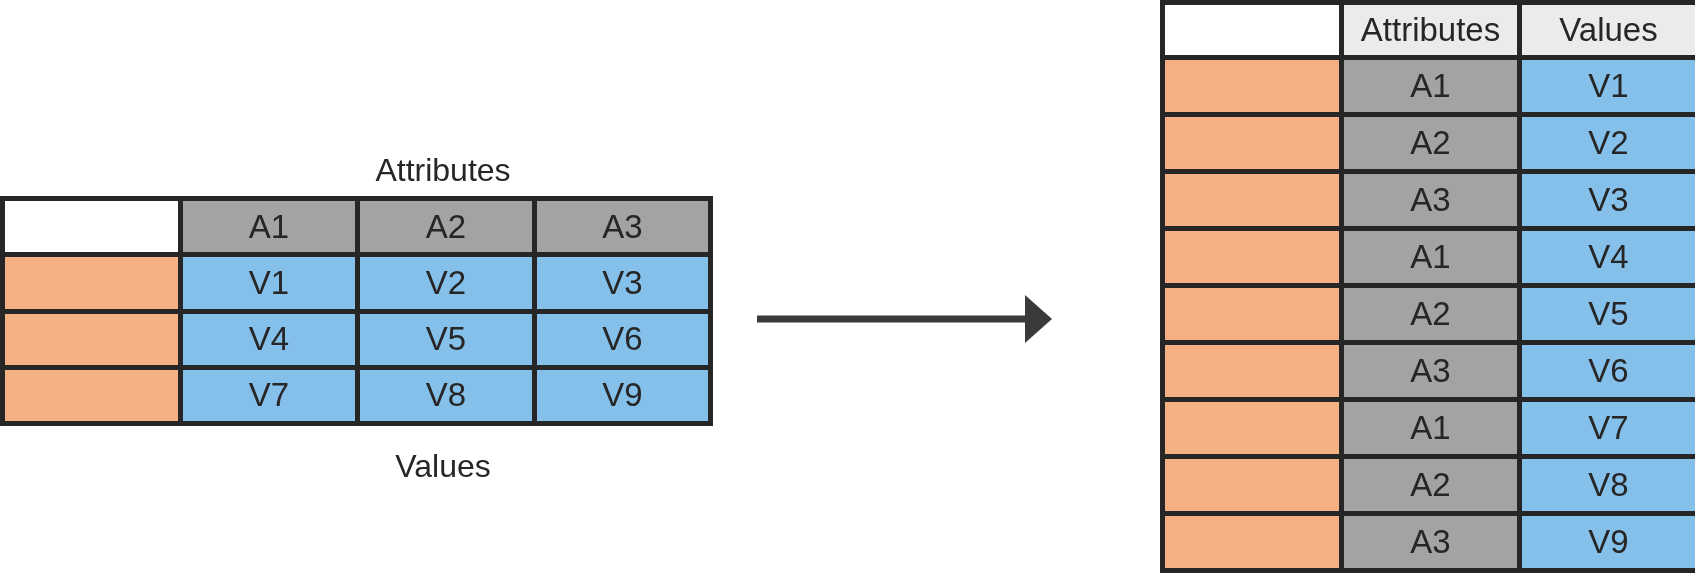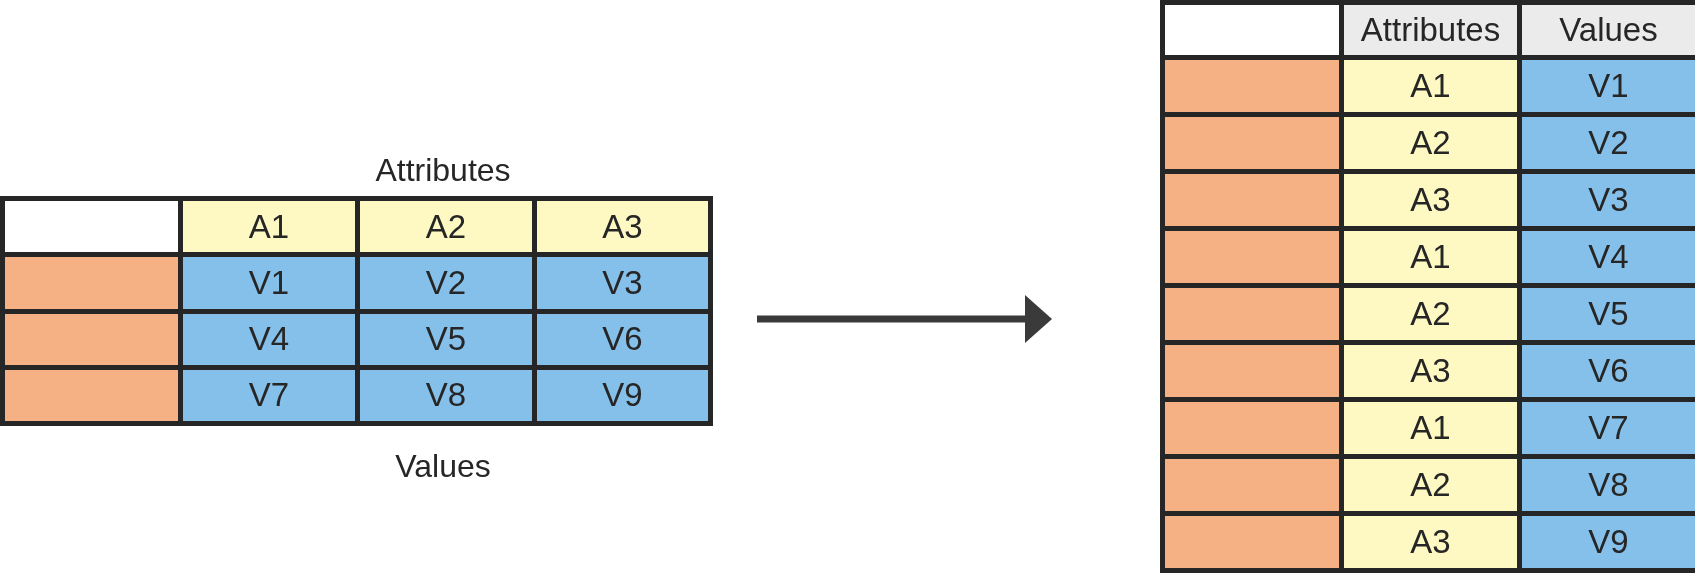--- a/index.html
+++ b/index.html
@@ -21,21 +21,21 @@
     border: 5px solid #262626;
     text-align: center;
     vertical-align: middle;
     font-size: 33px;
     color: #262626;
     padding: 0;
     overflow: hidden;
   }
   td.spacer { border: none; background: transparent; }
   td.orange { background: #F5B183; }
-  td.green  { background: #fef9c3; }
+  td.green  { background: #a3a3a3; }
   td.blue   { background: #85C0EA; }
   td.gray   { background: #EBEBEB; }
 
   .left-table  { left: 0px;    top: 196px; width: 708px; height: 230px; }
   .right-table { left: 1160px; top: 0px;   width: 535px; height: 573px; }
   .right-table tr.hdr { height: 55px; }
 
   .float-label {
     position: absolute;
     left: 178px;

